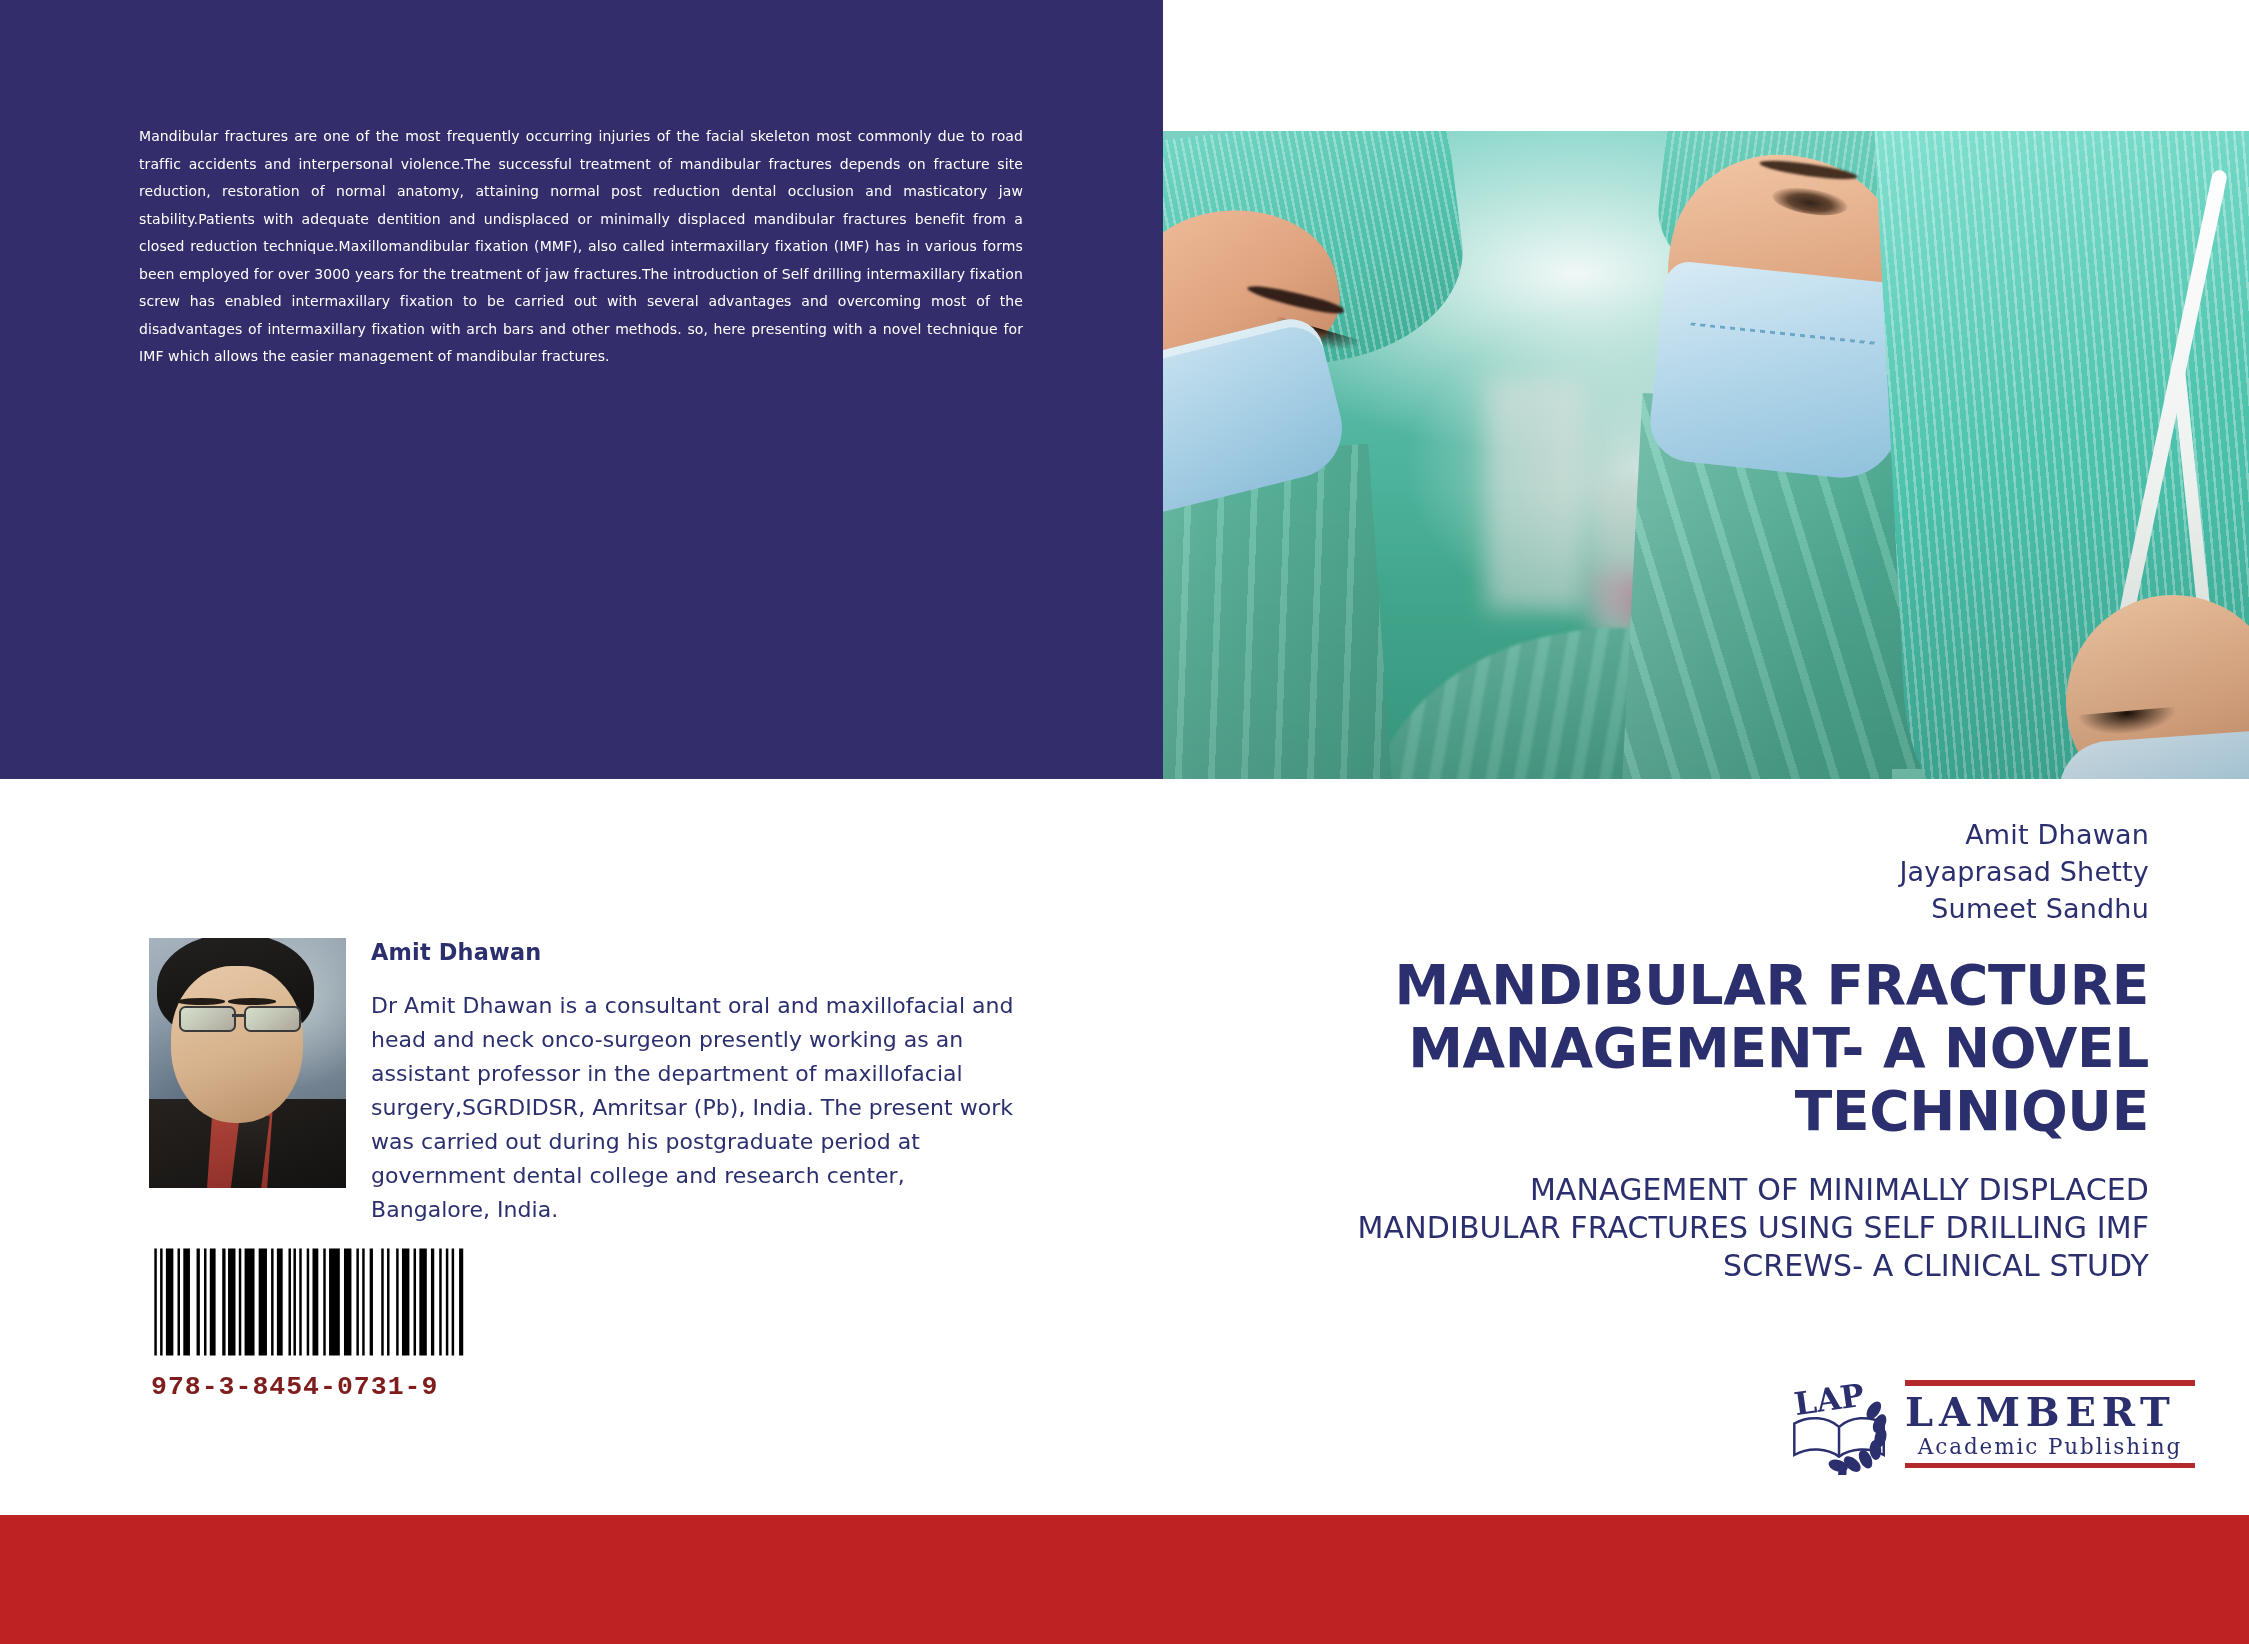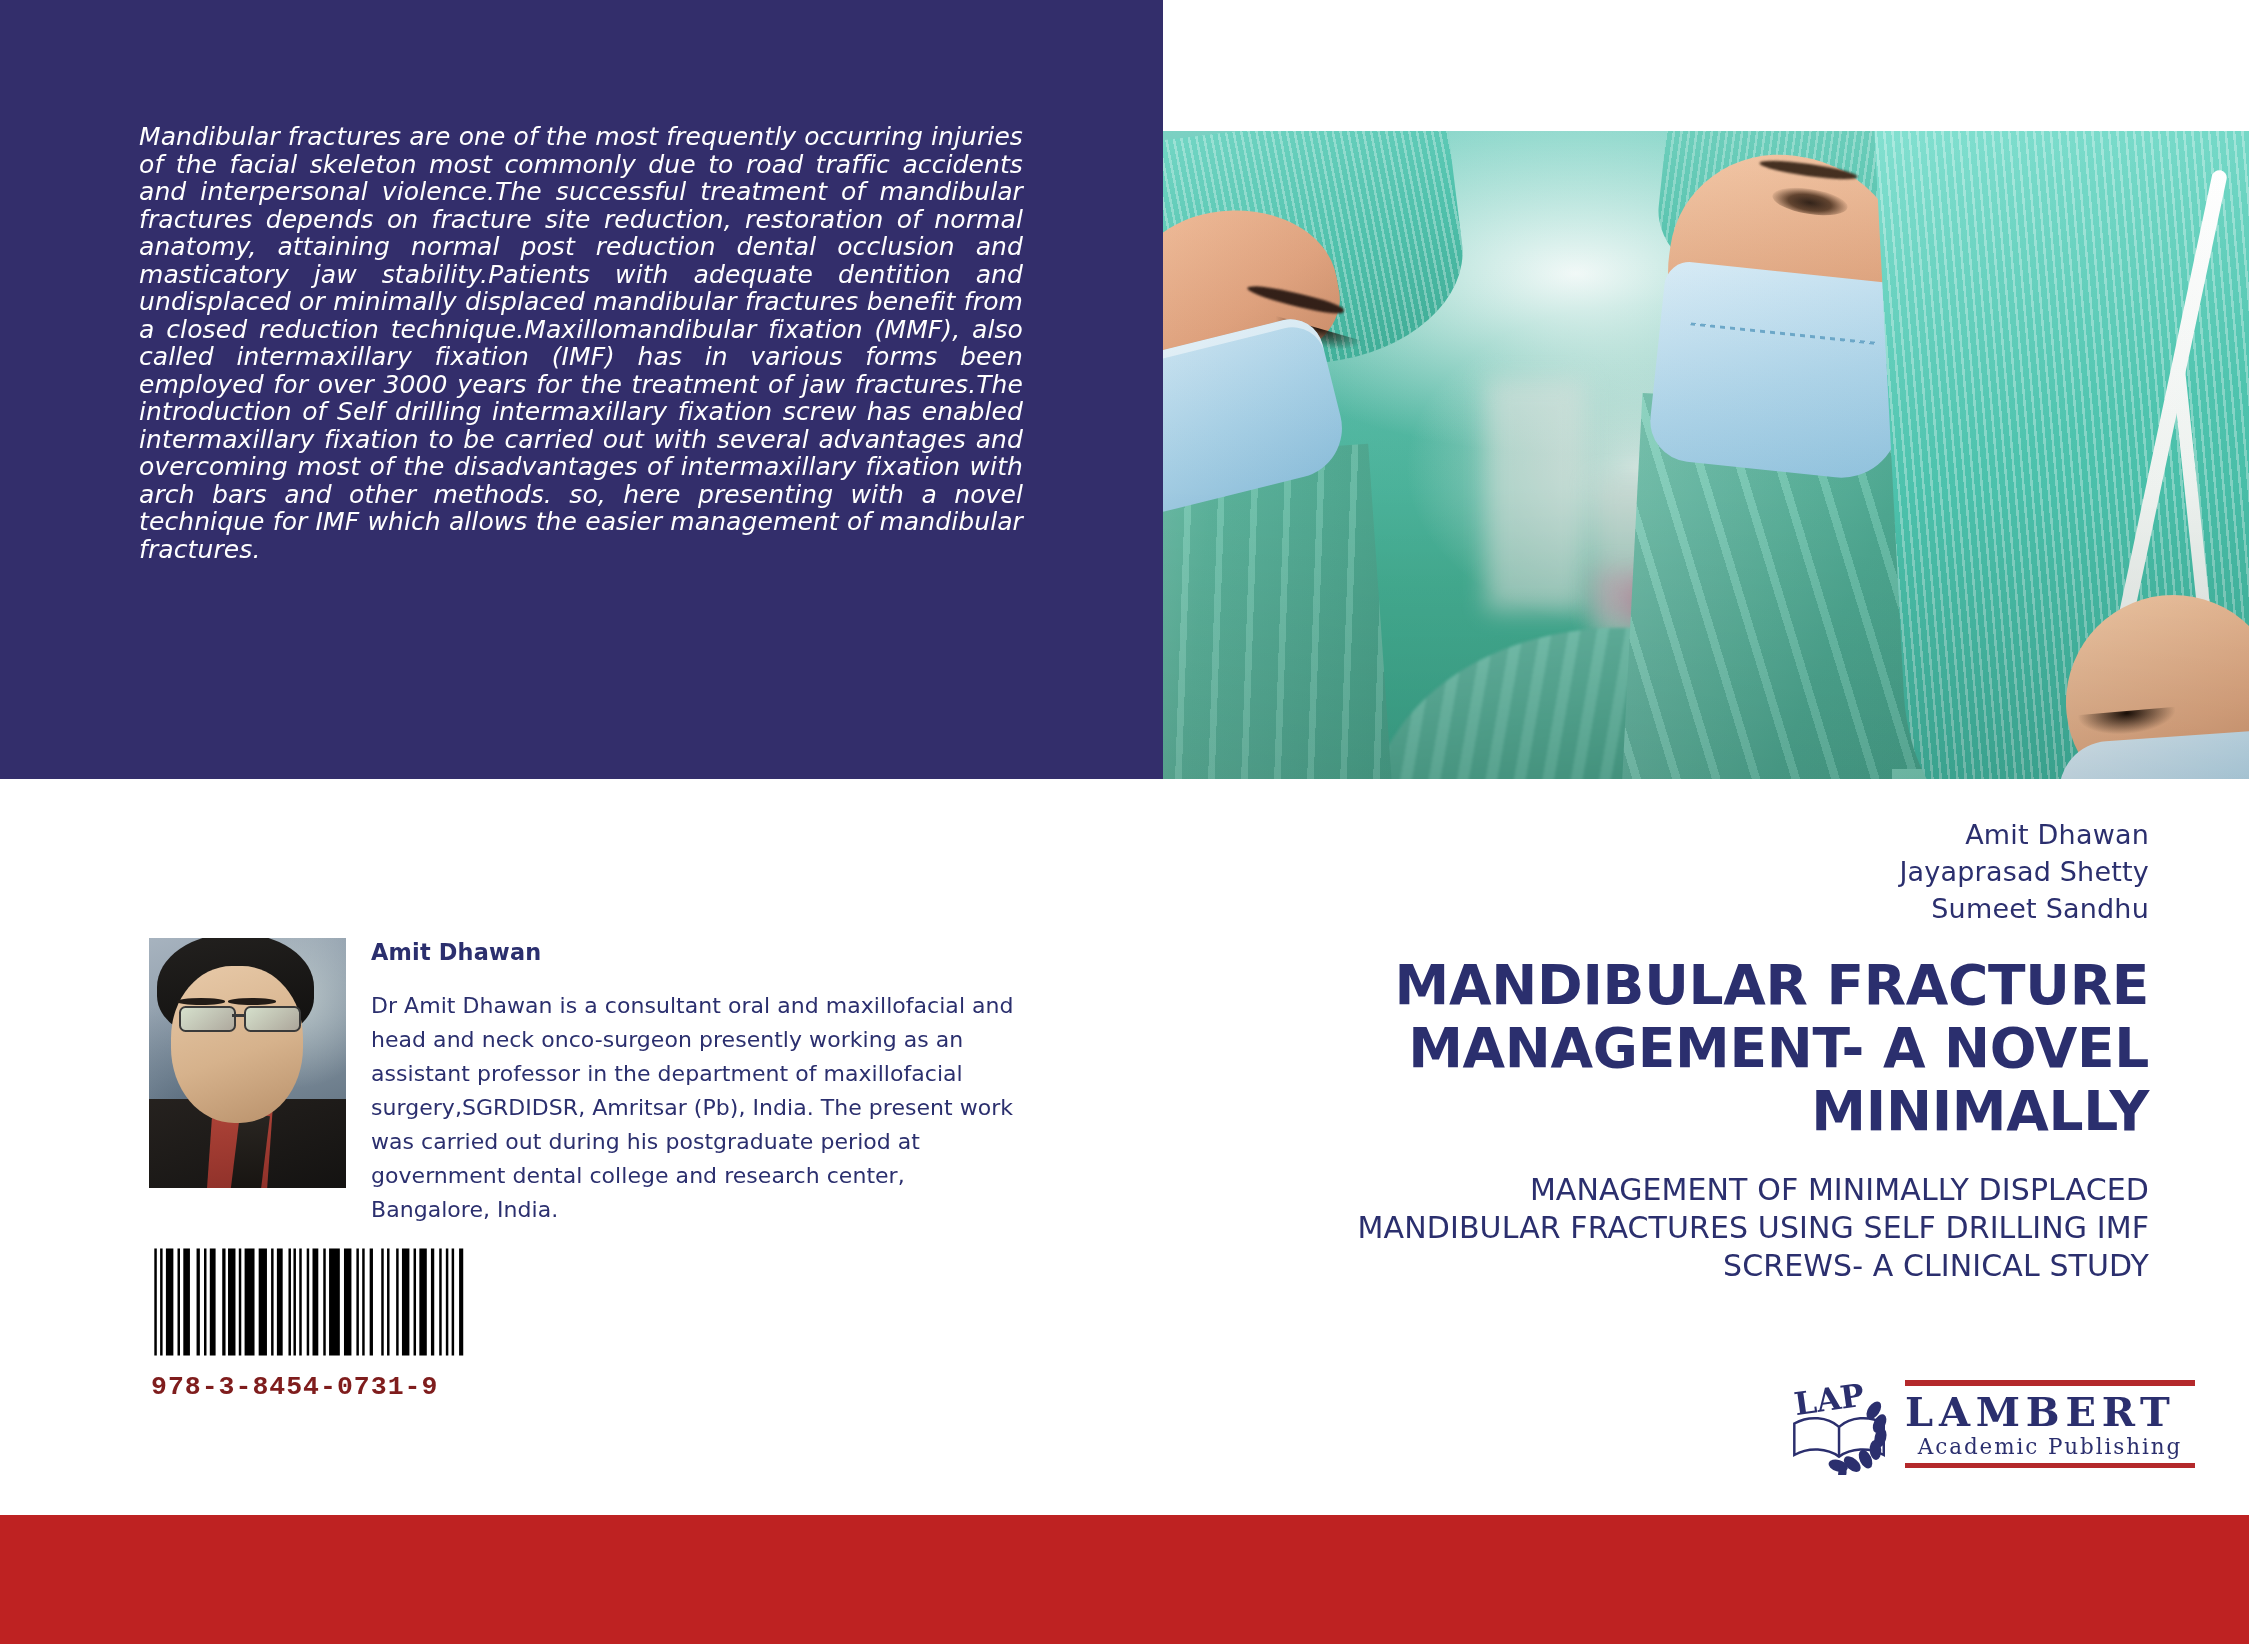--- a/index.html
+++ b/index.html
@@ -22,27 +22,26 @@
     width: 1163px;
     height: 779px;
     background: #332E6B;
   }
   #back-blurb {
     position: absolute;
     left: 139px;
     top: 123px;
     width: 884px;
     color: #ffffff;
-    font-size: 25px;
+    font-size: 14px;
     line-height: 27.5px;
     text-align: justify;
     text-justify: inter-word;
     letter-spacing: 0.1px;
     font-family: "DejaVu Sans", "Liberation Sans", sans-serif;
-    font-style: italic;
   }
 
   
   #cover-photo {
     position: absolute;
     left: 1163px;
     top: 131px;
     width: 1086px;
     height: 648px;
     overflow: hidden;
@@ -527,21 +526,21 @@
 
 <div id="front-authors">
   <div>Amit Dhawan</div>
   <div>Jayaprasad Shetty</div>
   <div>Sumeet Sandhu</div>
 </div>
 
 <div id="front-title">
   <div>MANDIBULAR FRACTURE</div>
   <div>MANAGEMENT- A NOVEL</div>
-  <div>MINIMALLY</div>
+  <div>TECHNIQUE</div>
 </div>
 
 <div id="front-subtitle">
   <div>MANAGEMENT OF MINIMALLY DISPLACED</div>
   <div>MANDIBULAR FRACTURES USING SELF DRILLING IMF</div>
   <div>SCREWS- A CLINICAL STUDY</div>
 </div>
 
 <div id="publisher-logo">
   <svg id="lap-emblem" viewBox="0 0 128 118">

